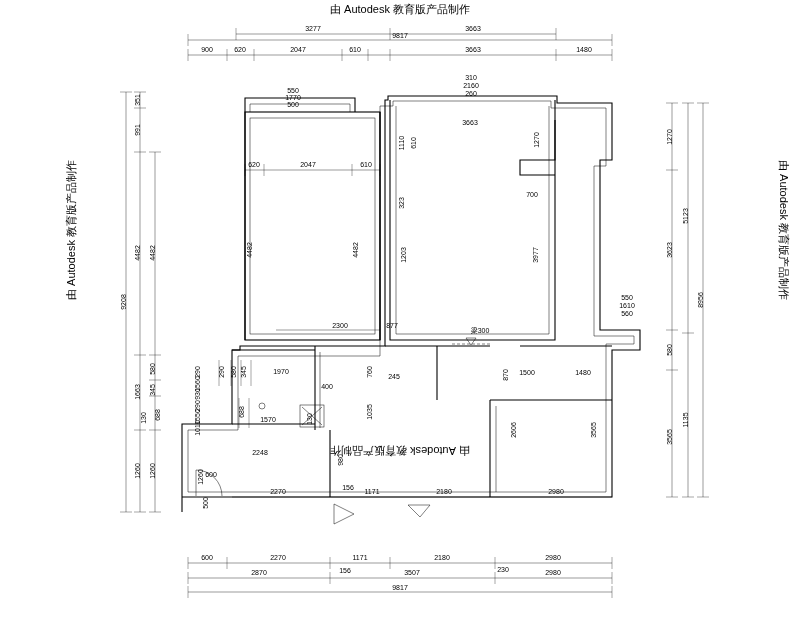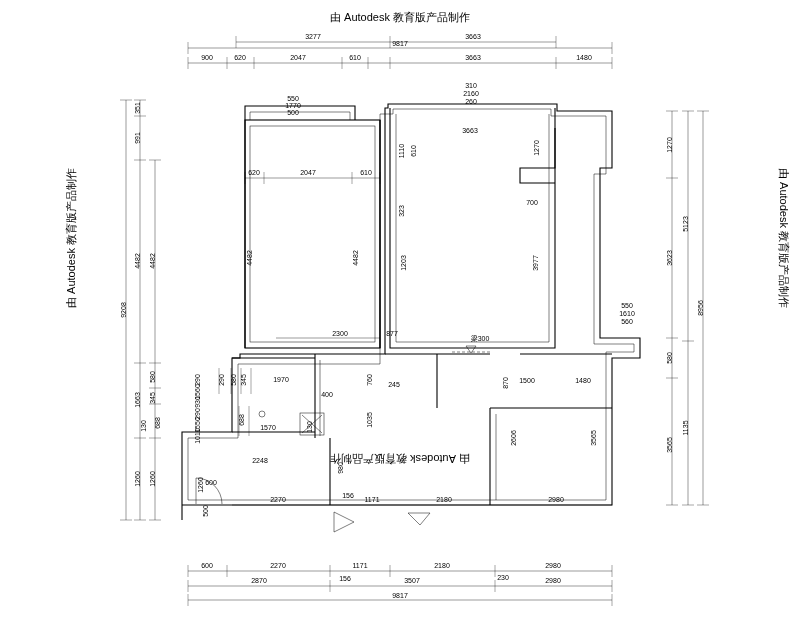--- a/index.html
+++ b/index.html
@@ -1,21 +1,21 @@
 <!DOCTYPE html>
 <html><head>
 <meta charset="utf-8">
 <style>
   html,body{margin:0;padding:0;}
   body{
     width:800px;height:640px;background:#ffffff;
     font-family:"Liberation Sans", sans-serif;
     color:#000;overflow:hidden;position:relative;
   }
-  #stage{position:absolute;left:0;top:8px;width:800px;height:460px;}
+  #stage{position:absolute;left:0;top:0;width:800px;height:460px;}
   svg{position:absolute;left:0;top:0;}
   .wm{position:absolute;font-size:11px;color:#000;white-space:nowrap;font-family:"Liberation Sans",sans-serif;}
   .wm-top{left:50%;transform:translateX(-50%);top:2px;}
   .wm-bottom{left:50%;transform:translateX(-50%) rotate(180deg);bottom:2px;}
   .wm-left{left:2px;top:50%;transform:translateY(-50%) rotate(-90deg);transform-origin:center;}
   .wm-right{right:-54px;top:50%;transform:translateY(-50%) rotate(90deg);transform-origin:center;}
   .dimtxt{font-size:7px;font-family:"Liberation Sans",sans-serif;fill:#000;}
   .dimtxtv{font-size:7px;font-family:"Liberation Sans",sans-serif;fill:#000;}
   .wall{stroke:#000;stroke-width:1.1;fill:none;}
   .thin{stroke:#000;stroke-width:0.5;fill:none;}

